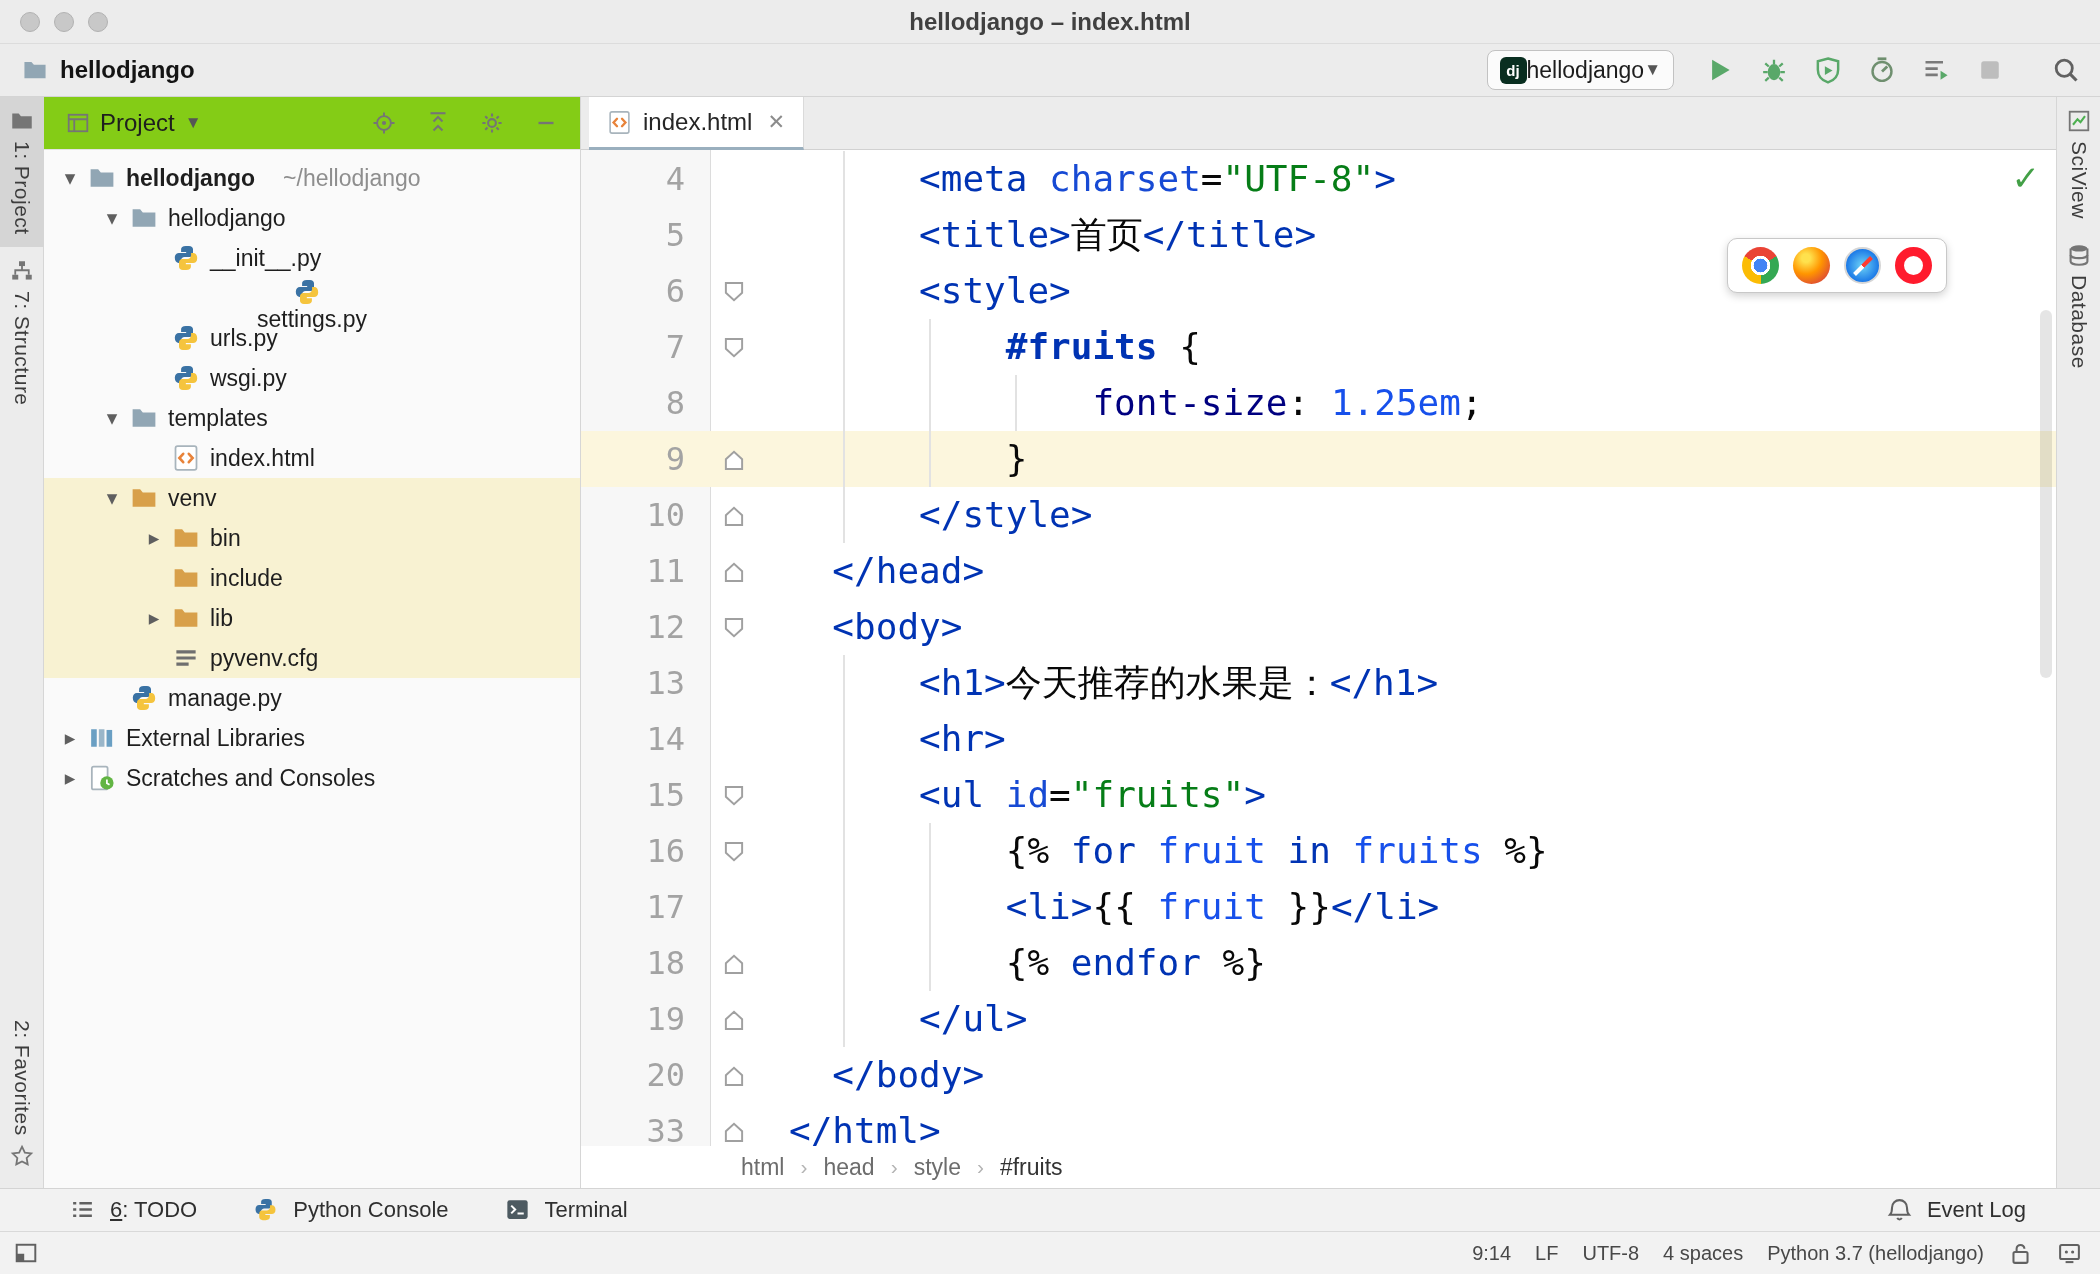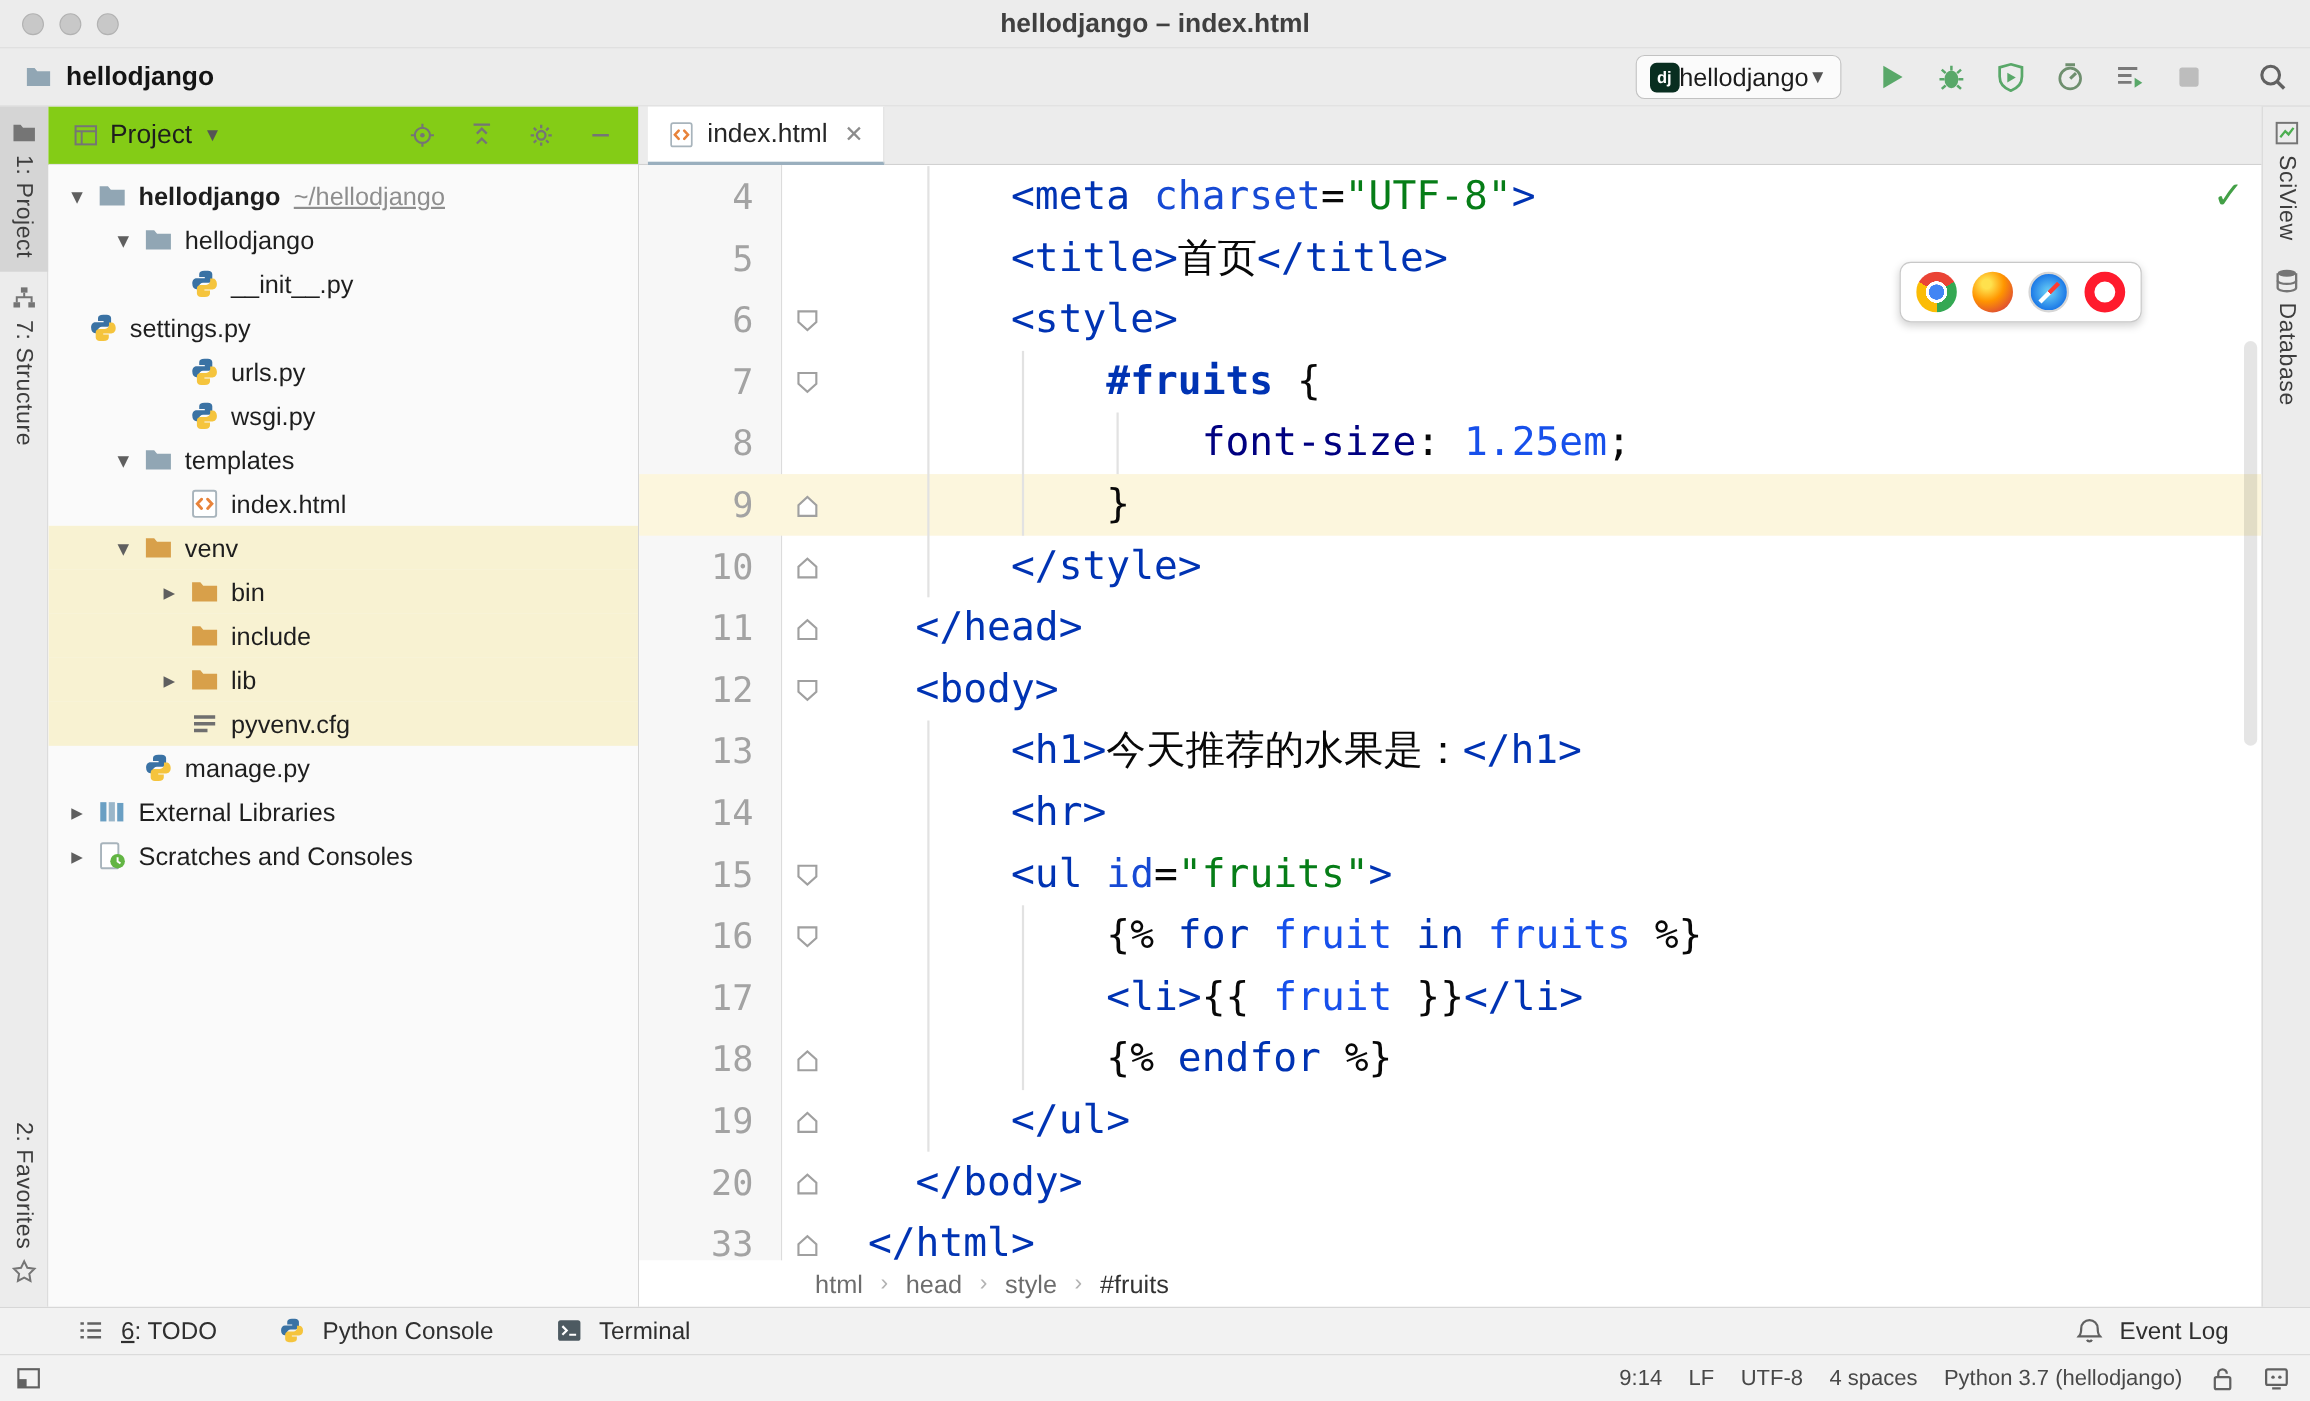--- a/index.html
+++ b/index.html
@@ -44,21 +44,21 @@
   .panel-header { height:53px; border-bottom:1px solid #e3e3e3; background:#84cc16; display:flex; align-items:center; gap:10px; padding:0 22px; flex:none; }
   .ph-title { font-size:24px; color:#1e1e1e; }
   .ph-right { margin-left:auto; display:flex; align-items:center; gap:30px; }
   .hicon { width:24px; height:24px; display:inline-block; }
   .tree { padding-top:8px; overflow:hidden; }
   .tree-row { height:40px; display:flex; align-items:center; font-size:23px; color:#1e1e1e; white-space:nowrap; }
   .tree-row.hl { background:var(--tree-hl); }
   .chev { width:36px; text-align:center; color:#5f5f5f; font-size:21px; flex:none; }
   .ticon { width:28px; height:28px; margin-right:10px; flex:none; }
   .tlabel.b { font-weight:bold; }
-  .tann { color:#8e8e8e; margin-left:12px;text-decoration:underline; }
+  .tann { color:#8e8e8e; margin-left:28px; }
 
   
   .editor-col { flex:1; display:flex; flex-direction:column; background:#fff; min-width:0; }
   .tabbar { height:53px; background:#ececec; border-bottom:1px solid #d1d1d1; display:flex; align-items:stretch; padding-left:8px; flex:none; }
   .tab { height:53px; background:#fff; border-right:1px solid #dadada; border-bottom:3px solid var(--tab-underline); display:flex; align-items:center; gap:11px; padding:0 18px; }
   .tab-label { font-size:24px; color:#262626; }
   .tab-close { font-size:21px; color:#8c8c8c; margin-left:4px; }
   .tabicon { width:25px; height:25px; }
 
   .editor-body { flex:1; position:relative; overflow:hidden; }
@@ -278,21 +278,21 @@
           <div class="tree-row" style="padding-left: 92px;">
             <span class="chev"></span>
             <span class="ticon">
               <svg viewBox="0 0 16 16">
                 <path d="M7.9 1.2c-1.9 0-2.7.8-2.7 1.8v1.5h2.9v.6H3.9c-1.2 0-2.3.9-2.3 2.8 0 1.9 1 2.9 2.2 2.9h1.3V9.4c0-1.1 1-2 2.1-2h3c.9 0 1.8-.8 1.8-1.8V3c0-1-.9-1.8-2.3-1.8z" fill="#3a72a4"></path>
                 <path d="M8.1 14.8c1.9 0 2.7-.8 2.7-1.8v-1.5H7.9v-.6h4.2c1.2 0 2.3-.9 2.3-2.8 0-1.9-1-2.9-2.2-2.9h-1.3v1.4c0 1.1-1 2-2.1 2h-3c-.9 0-1.8.8-1.8 1.8V13c0 1 .9 1.8 2.2 1.8z" fill="#f5c43d"></path>
               </svg>
             </span>
             <span class="tlabel">__init__.py</span>
           </div>
-          <div class="tree-row" style="">
+          <div class="tree-row" style=" flex-direction: column;">
             <span class="chev"></span>
             <span class="ticon">
               <svg viewBox="0 0 16 16">
                 <path d="M7.9 1.2c-1.9 0-2.7.8-2.7 1.8v1.5h2.9v.6H3.9c-1.2 0-2.3.9-2.3 2.8 0 1.9 1 2.9 2.2 2.9h1.3V9.4c0-1.1 1-2 2.1-2h3c.9 0 1.8-.8 1.8-1.8V3c0-1-.9-1.8-2.3-1.8z" fill="#3a72a4"></path>
                 <path d="M8.1 14.8c1.9 0 2.7-.8 2.7-1.8v-1.5H7.9v-.6h4.2c1.2 0 2.3-.9 2.3-2.8 0-1.9-1-2.9-2.2-2.9h-1.3v1.4c0 1.1-1 2-2.1 2h-3c-.9 0-1.8.8-1.8 1.8V13c0 1 .9 1.8 2.2 1.8z" fill="#f5c43d"></path>
               </svg>
             </span>
             <span class="tlabel">settings.py</span>
           </div>
           <div class="tree-row" style="padding-left: 92px;">

